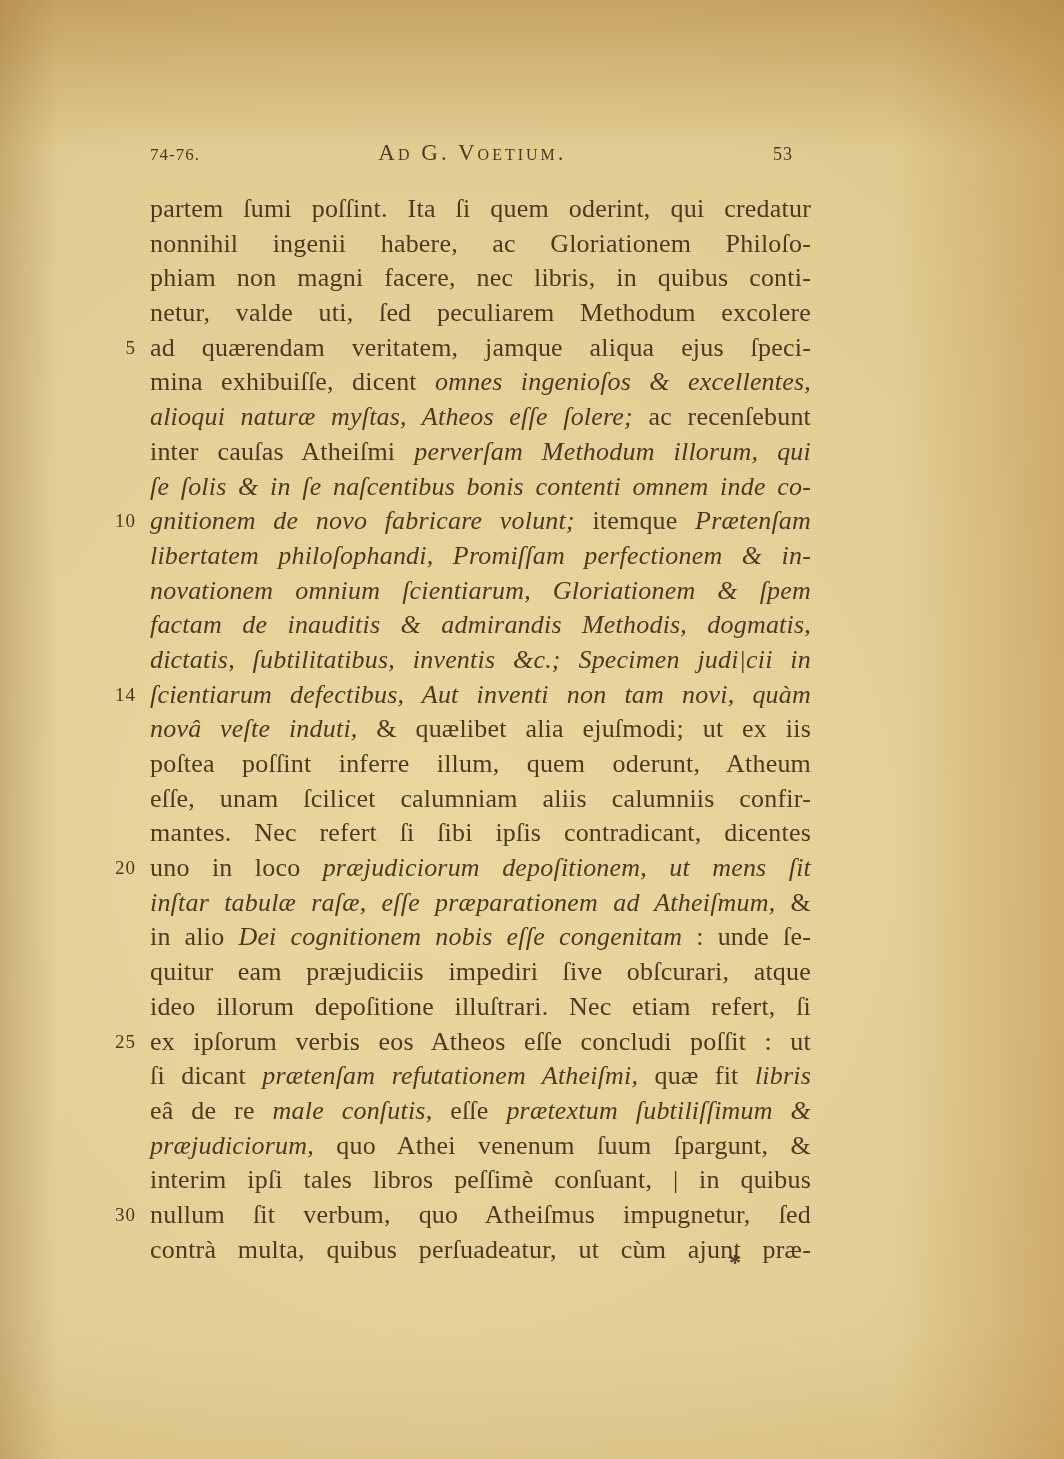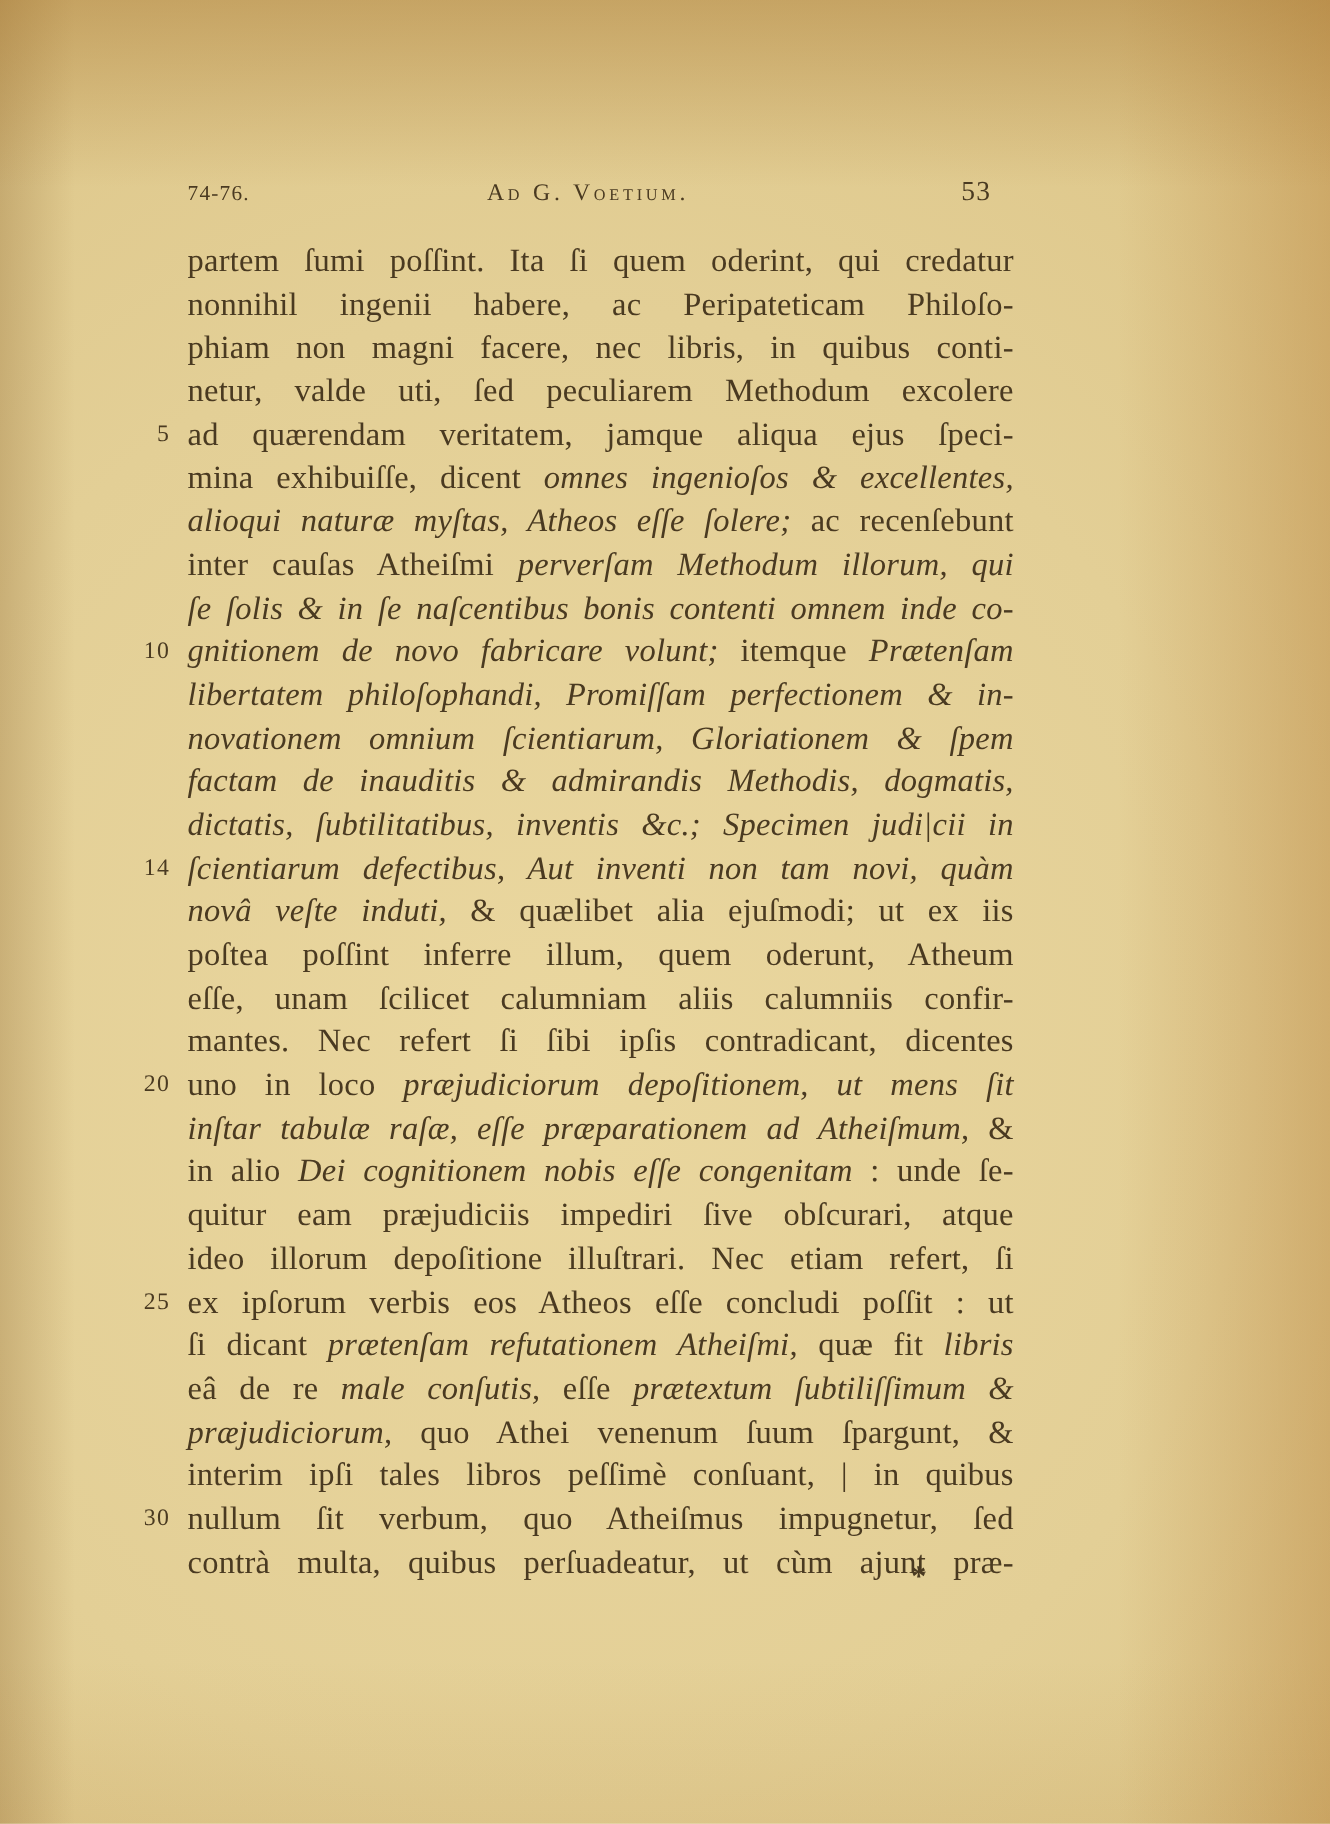--- a/index.html
+++ b/index.html
@@ -19,24 +19,24 @@
   .page { position: absolute; inset: 0; }
 
   
   .running-header {
     position: absolute; left: 150px; top: 140px; width: 661px;
     display: flex; justify-content: space-between; align-items: baseline;
   }
   .folio   { font-size: 17px; letter-spacing: 1px; }
   .rh-title{
     font-variant: small-caps;
-    font-size: 19px; letter-spacing: 3px;
+    font-size: 23px; letter-spacing: 3px;
     transform: translateX(-14px);
   }
-  .page-no { font-size: 22px; padding-right: 18px; letter-spacing: 1px; text-align: center; }
+  .page-no { font-size: 18px; padding-right: 18px; letter-spacing: 1px; text-align: center; }
 
   
   .text-block {
     position: absolute; left: 150px; top: 192px; width: 661px;
   }
   .line {
     position: relative;
     font-size: 26px;
     line-height: 34.7px;
     height: 34.7px;
@@ -64,21 +64,21 @@
 <div class="page">
 
   <div class="running-header">
     <span class="folio">74-76.</span>
     <span class="rh-title">Ad G. Voetium.</span>
     <span class="page-no">53</span>
   </div>
 
   <div class="text-block">
       <div class="line"><span class="lc"><span>partem ſumi poſſint. Ita ſi quem oderint, qui credatur</span></span></div>
-      <div class="line"><span class="lc"><span>nonnihil ingenii habere, ac Peripateticam Philoſo-</span></span></div>
+      <div class="line"><span class="lc"><span>nonnihil ingenii habere, ac Gloriationem Philoſo-</span></span></div>
       <div class="line"><span class="lc"><span>phiam non magni facere, nec libris, in quibus conti-</span></span></div>
       <div class="line"><span class="lc"><span>netur, valde uti, ſed peculiarem Methodum excolere</span></span></div>
       <div class="line"><span class="lnum">5</span><span class="lc"><span>ad quærendam veritatem, jamque aliqua ejus ſpeci-</span></span></div>
       <div class="line"><span class="lc"><span>mina exhibuiſſe, dicent </span><i>omnes ingenioſos &amp; excellentes,</i></span></div>
       <div class="line"><span class="lc"><i>alioqui naturæ myſtas, Atheos eſſe ſolere;</i><span> ac recenſebunt</span></span></div>
       <div class="line"><span class="lc"><span>inter cauſas Atheiſmi </span><i>perverſam Methodum illorum, qui</i></span></div>
       <div class="line"><span class="lc"><i>ſe ſolis &amp; in ſe naſcentibus bonis contenti omnem inde co-</i></span></div>
       <div class="line"><span class="lnum">10</span><span class="lc"><i>gnitionem de novo fabricare volunt;</i><span> itemque </span><i>Prætenſam</i></span></div>
       <div class="line"><span class="lc"><i>libertatem philoſophandi, Promiſſam perfectionem &amp; in-</i></span></div>
       <div class="line"><span class="lc"><i>novationem omnium ſcientiarum, Gloriationem &amp; ſpem</i></span></div>

